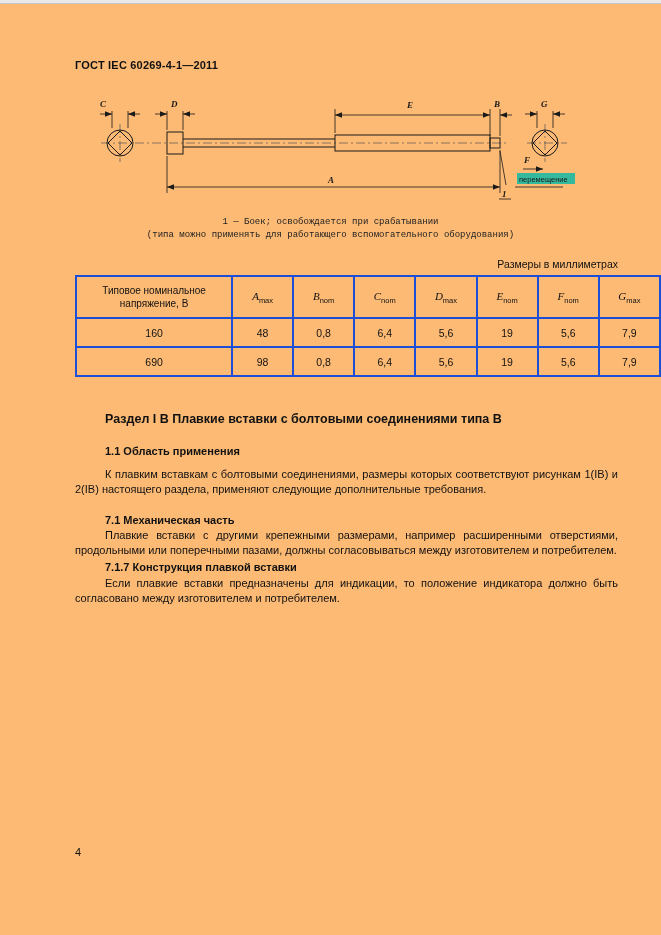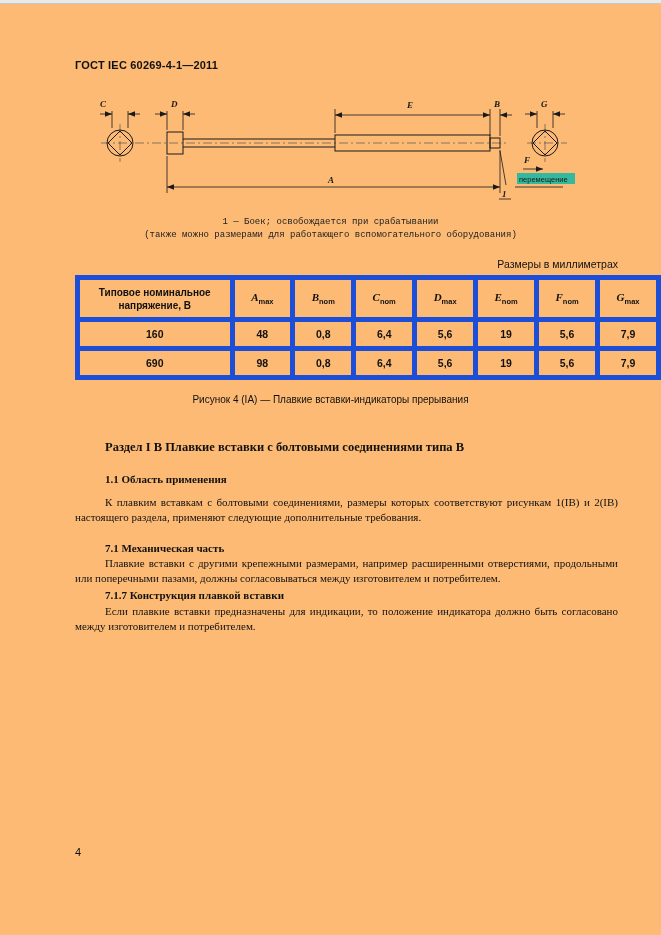--- a/index.html
+++ b/index.html
@@ -32,37 +32,37 @@
   svg text.small { font-size: 7.5px; font-style: normal; font-weight: normal; font-family: "Liberation Sans", sans-serif; }
   .fig-note { text-align: center; font-size: 9px; color: #222; line-height: 1.45; margin-top: 4px; font-family: Liberation Mono, monospace; }
   .units { text-align: right; font-size: 10.5px; margin: 16px 43px 5px 0; }
   .dims-table {
     border-collapse: collapse;
     margin-left: 75px;
     font-size: 10.5px;
     table-layout: fixed;
   }
   .dims-table th, .dims-table td {
-    border: 5px solid #1d4ed8;
+    border: 2px solid #1d4ed8;
     text-align: center;
     vertical-align: middle;
-    font-weight: bold;
+    font-weight: normal;
     padding: 2px 3px;
   }
   .dims-table th.voltage { width: 183px; height: 42px; font-size: 10px; line-height: 1.3; }
   .dims-table th.dim {
     width: 71px;
     font-style: italic;
     font-family: "Liberation Serif", serif;
     font-size: 11px;
   }
   .dims-table th.dim sub { font-size: 7.5px; font-style: normal; font-family: "Liberation Sans", sans-serif; }
   .dims-table td { height: 29px; }
   .fig-caption { text-align: center; font-size: 10px; margin-top: 14px; }
-  .content { margin: 0 43px 0 75px; font-size: 11px; line-height: 1.38; font-family: Liberation Serif, serif; }
+  .content { margin: 0 43px 0 75px; font-size: 11px; line-height: 1.38; }
   .section-title { font-size: 12.5px; font-weight: bold; margin: 34px 0 0 30px; }
   .subhead { font-weight: bold; margin: 16px 0 0 30px; }
   .subhead.tight { margin-top: 2px; }
   p.body { margin-top: 7px; text-indent: 30px; text-align: justify; }
   p.body.tight { margin-top: 0; }
   .page-number { position: absolute; left: 75px; top: 842px; font-size: 11px; }
 </style>
 </head>
 <body>
 
@@ -158,21 +158,21 @@
         <line x1="448" y1="76" x2="468" y2="76" marker-end="url(#arr)"></line>
         <line x1="440" y1="94" x2="488" y2="94"></line>
       </g>
       <rect x="442" y="80" width="58" height="11" fill="#34b89e"></rect>
       <text x="444" y="88.5" class="small">перемещение</text>
     </svg>
   </div>
 
   <div class="fig-note">
     <div>1 — Боек; освобождается при срабатывании</div>
-    <div>(также можно размерами для работающего вспомогательного оборудования)</div>
+    <div>(типа можно применять для работающего вспомогательного оборудования)</div>
   </div>
 
   <div class="units">Размеры в миллиметрах</div>
 
   <table class="dims-table">
     <thead>
       <tr id="dims-header-row">
         <th class="voltage">Типовое номинальное напряжение, В</th>
       <th class="dim"><span>A</span><sub>max</sub></th>
           <th class="dim"><span>B</span><sub>nom</sub></th>
@@ -200,21 +200,20 @@
           <td>0,8</td>
           <td>6,4</td>
           <td>5,6</td>
           <td>19</td>
           <td>5,6</td>
           <td>7,9</td>
         </tr>
       </tbody>
   </table>
 
-  <div class="fig-caption">Рисунок 4 (IA) — Плавкие вставки-индикаторы прерывания</div>
 
   <div class="content">
     <div class="section-title">Раздел I В  Плавкие вставки с болтовыми соединениями типа В</div>
     <div class="subhead">1.1 Область применения</div>
     <p class="body">К плавким вставкам с болтовыми соединениями, размеры которых соответствуют рисункам 1(IВ) и 2(IВ) настоящего раздела, применяют следующие дополнительные требования.</p>
     <div class="subhead">7.1 Механическая часть</div>
     <p class="body tight">Плавкие вставки с другими крепежными размерами, например расширенными отверстиями, продольными или поперечными пазами, должны согласовываться между изготовителем и потребителем.</p>
     <div class="subhead tight">7.1.7 Конструкция плавкой вставки</div>
     <p class="body tight">Если плавкие вставки предназначены для индикации, то положение индикатора должно быть согласовано между изготовителем и потребителем.</p>
   </div>

